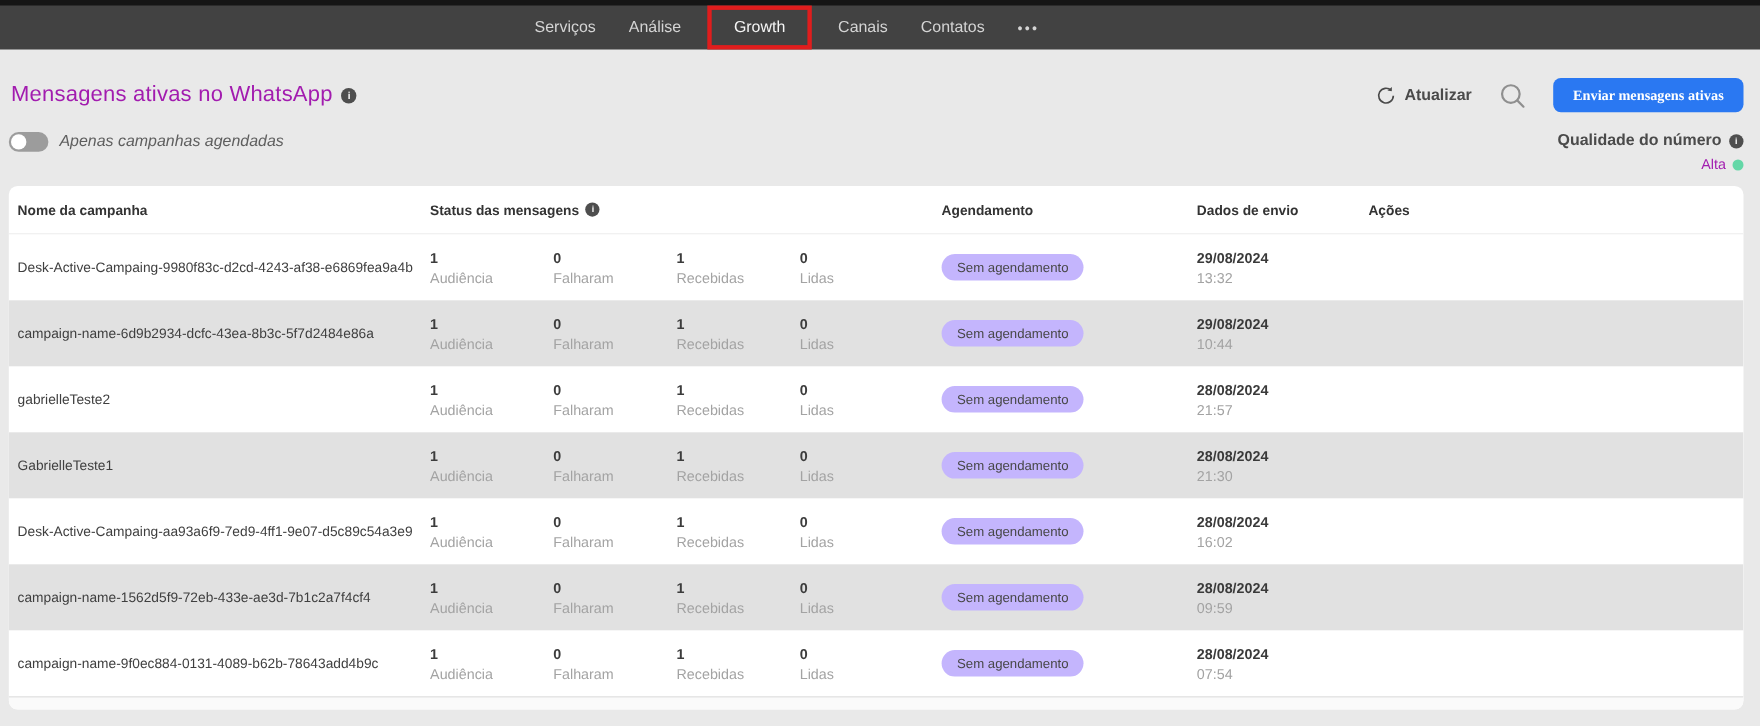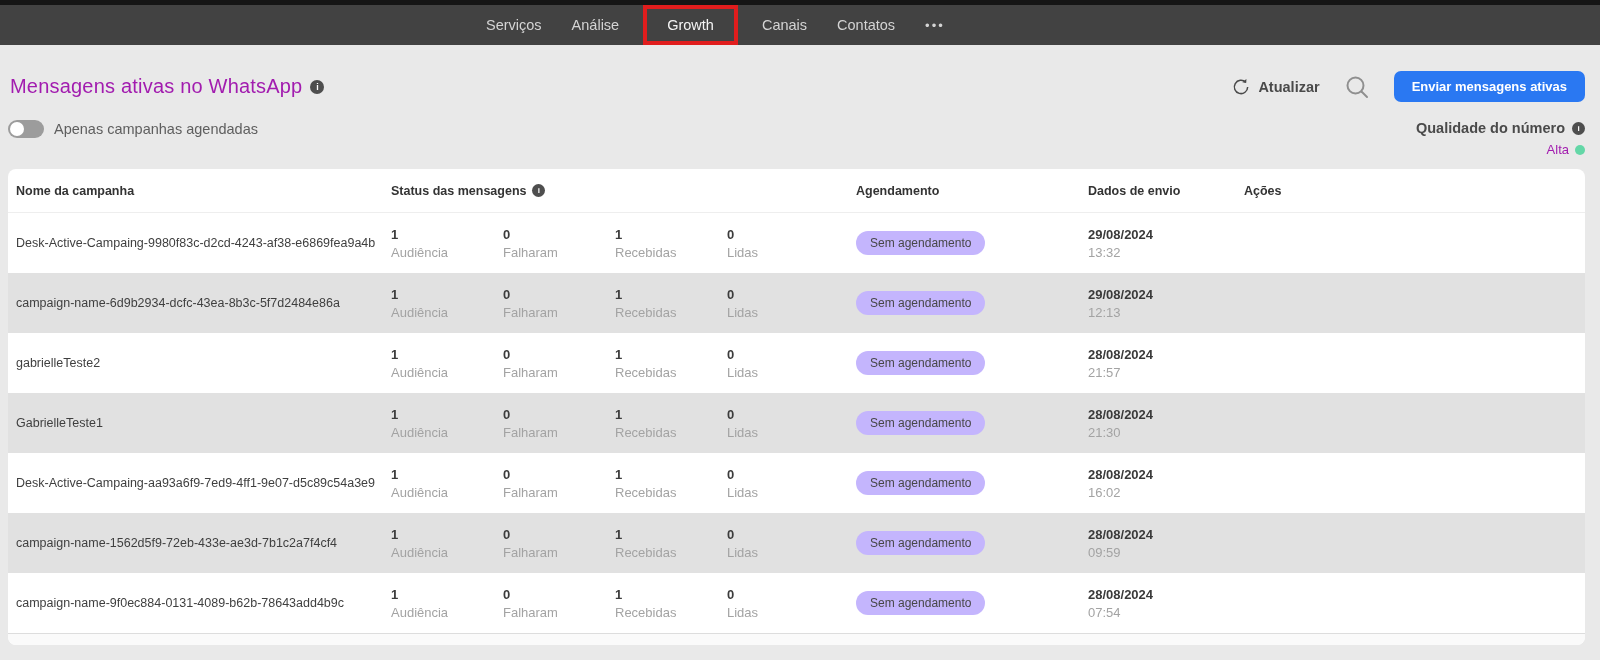--- a/index.html
+++ b/index.html
@@ -38,29 +38,29 @@
     color:#fff; font-size:9px; font-weight:bold; font-style:normal; cursor:pointer;
     flex:0 0 auto;
   }
   .header-actions { display:flex; align-items:center; gap:24px; }
   .refresh-btn { display:flex; align-items:center; gap:7px; cursor:pointer; }
   .refresh-label { font-size:14.5px; font-weight:600; color:#4a4a4a; }
   .search-btn { cursor:pointer; display:flex; align-items:center; }
   .send-btn {
     background:#2a78f2; color:#fff; border:none; border-radius:7px;
     height:31px; padding:0 18px; font-size:13px; font-weight:bold;
-    font-family:Liberation Sans, sans-serif; cursor:pointer;
+    font-family:Liberation Serif, serif; cursor:pointer;
   }
 
   
   .filter-row {
     display:flex; justify-content:space-between; align-items:flex-start;
     padding:8px 15px 0 8px;
   }
-  .toggle-wrap { display:flex; align-items:center; gap:10px; cursor:pointer; }
+  .toggle-wrap { display:flex; align-items:center; gap:10px; cursor:pointer;font-style:italic; }
   .toggle {
     width:36px; height:18px; background:#9c9c9c; border-radius:10px; position:relative;
   }
   .toggle .knob {
     position:absolute; left:2px; top:2px; width:14px; height:14px;
     background:#fff; border-radius:50%;
   }
   .toggle-label { font-size:14.5px; color:#5e5e5e; }
   .quality-wrap { text-align:right; }
   .quality-line1 { display:flex; align-items:center; gap:7px; justify-content:flex-end;text-align:right; }
@@ -220,21 +220,21 @@
       <div class="stat">
         <div class="stat-num">0</div>
         <div class="stat-label">Lidas</div>
       </div>
     </div>
     <div class="cell-agend">
       <span class="badge">Sem agendamento</span>
     </div>
     <div class="date-cell">
       <div class="date">29/08/2024</div>
-      <div class="time">12:13</div>
+      <div class="time">10:44</div>
     </div>
     <div class="actions-cell"></div>
   </div>
 
   <div class="tr row">
     <div class="campaign-name">gabrielleTeste2</div>
     <div class="stats">
       <div class="stat">
         <div class="stat-num">1</div>
         <div class="stat-label">Audiência</div>

